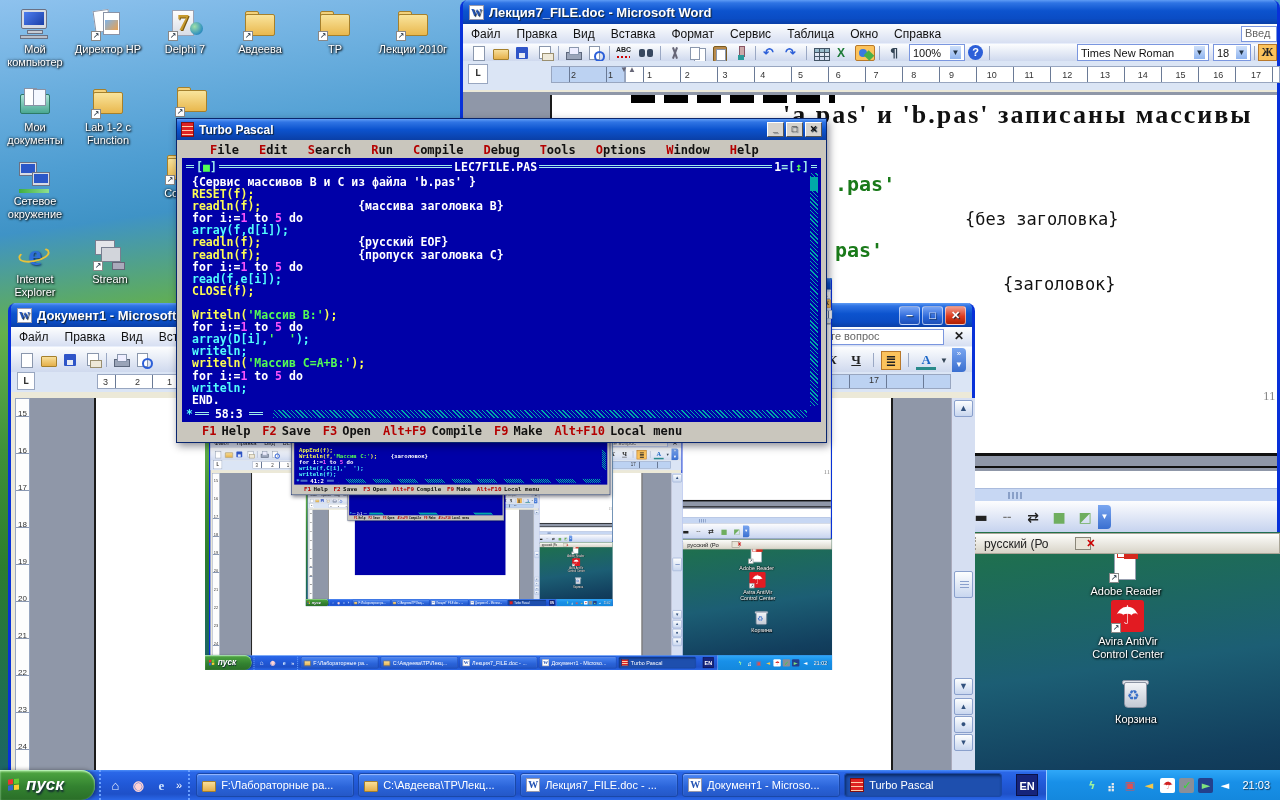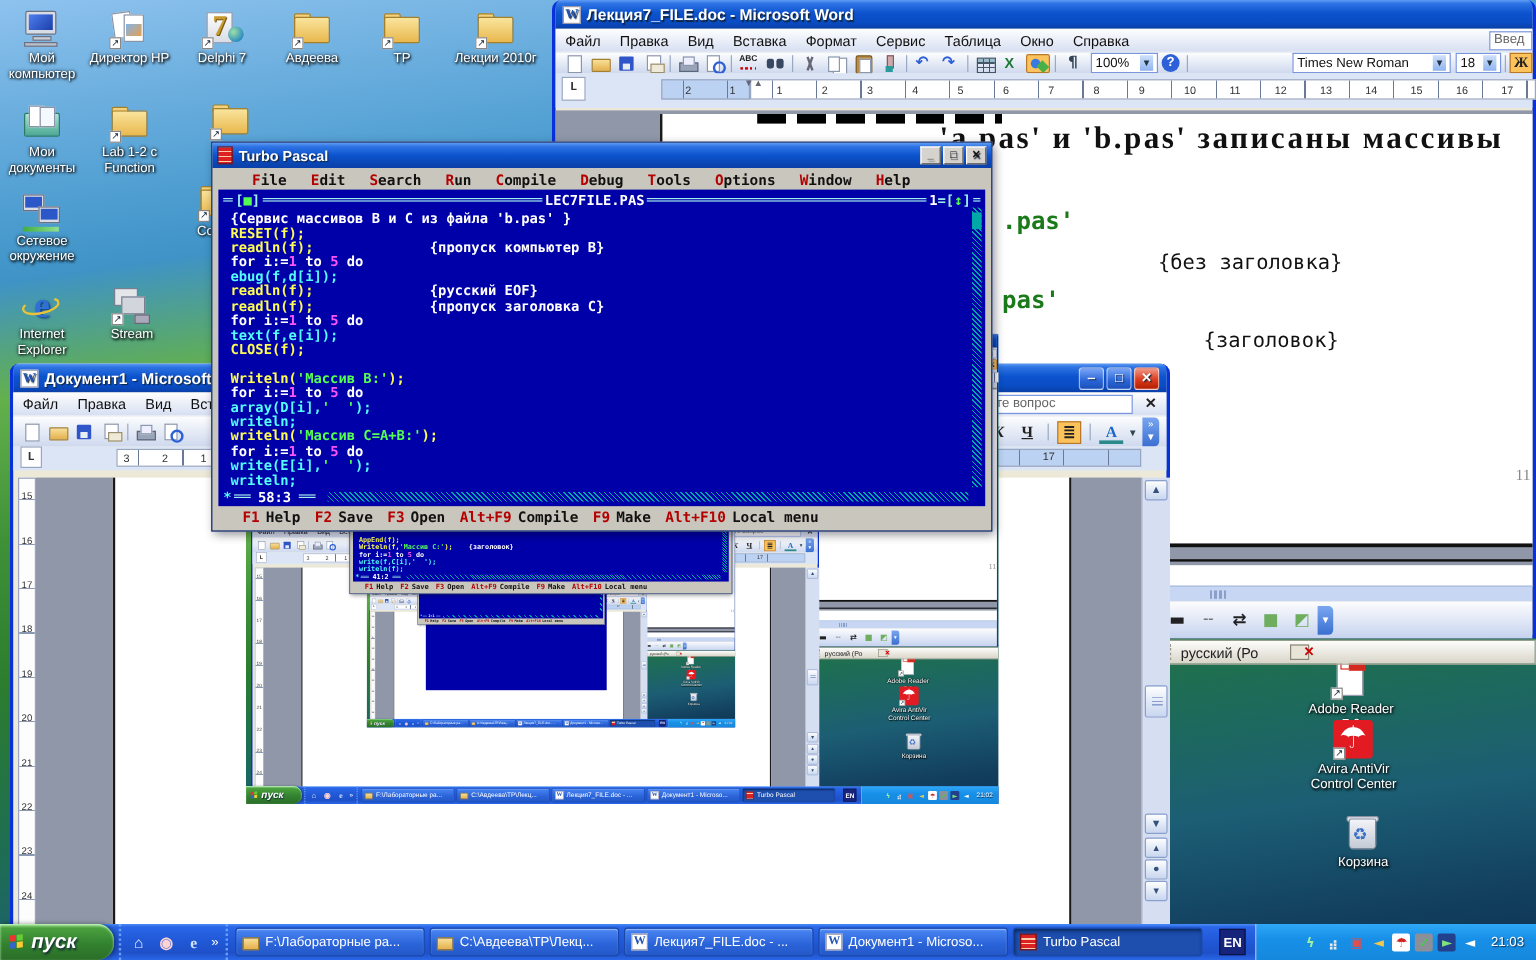--- a/index.html
+++ b/index.html
@@ -1420,36 +1420,35 @@
           <span class="dline" style="flex:0 0 8px"></span><span>[</span><span class="grn">■</span><span>]</span>
           <span class="dline"></span>
           <span class="dname">LEC7FILE.PAS</span>
           <span class="dline"></span>
           <span class="dname">1</span><span>=[</span><span class="grn">↕</span><span>]</span>
           <span class="dline" style="flex:0 0 6px"></span>
         </div>
         <div class="tpcode">
             <div class="tpl"><span class="tc-w">{Сервис массивов В и С из файла 'b.pas' }</span></div>
             <div class="tpl"><span class="tc-y">RESET(f);</span></div>
-            <div class="tpl"><span class="tc-y">readln(f);</span><span class="tc-w">              {пропуск компьютер В}</span></div>
+            <div class="tpl"><span class="tc-y">readln(f);</span><span class="tc-w">              {массива заголовка В}</span></div>
             <div class="tpl"><span class="tc-w">for i:=</span><span class="tc-m">1</span><span class="tc-w"> to </span><span class="tc-m">5</span><span class="tc-w"> do</span></div>
-            <div class="tpl"><span class="tc-c">ebug(f,d[i]);</span></div>
+            <div class="tpl"><span class="tc-c">array(f,d[i]);</span></div>
             <div class="tpl"><span class="tc-y">readln(f);</span><span class="tc-w">              {русский EOF}</span></div>
             <div class="tpl"><span class="tc-y">readln(f);</span><span class="tc-w">              {пропуск заголовка С}</span></div>
             <div class="tpl"><span class="tc-w">for i:=</span><span class="tc-m">1</span><span class="tc-w"> to </span><span class="tc-m">5</span><span class="tc-w"> do</span></div>
-            <div class="tpl"><span class="tc-c">text(f,e[i]);</span></div>
+            <div class="tpl"><span class="tc-c">read(f,e[i]);</span></div>
             <div class="tpl"><span class="tc-y">CLOSE(f);</span></div>
             <div class="tpl">&nbsp;</div>
             <div class="tpl"><span class="tc-y">Writeln(</span><span class="tc-g">'Массив B:'</span><span class="tc-y">);</span></div>
             <div class="tpl"><span class="tc-w">for i:=</span><span class="tc-m">1</span><span class="tc-w"> to </span><span class="tc-m">5</span><span class="tc-w"> do</span></div>
             <div class="tpl"><span class="tc-c">array(D[i],</span><span class="tc-g">'  '</span><span class="tc-c">);</span></div>
             <div class="tpl"><span class="tc-c">writeln;</span></div>
             <div class="tpl"><span class="tc-y">writeln(</span><span class="tc-g">'Массив C=A+B:'</span><span class="tc-y">);</span></div>
             <div class="tpl"><span class="tc-w">for i:=</span><span class="tc-m">1</span><span class="tc-w"> to </span><span class="tc-m">5</span><span class="tc-w"> do</span></div>
-            <div class="tpl"><span class="tc-c">write(E[i],</span><span class="tc-g">'  '</span><span class="tc-c">);</span></div>
             <div class="tpl"><span class="tc-c">writeln;</span></div>
             <div class="tpl"><span class="tc-w">END.</span></div>
           </div>
         <div class="tpvs">
             <span class="vt"></span>
           </div>
         <div class="tpstatus">
           <span style="color:#54FCFC">*</span><span class="dline"></span>
           <span class="pos">58:3</span>
           <span class="dline"></span>

